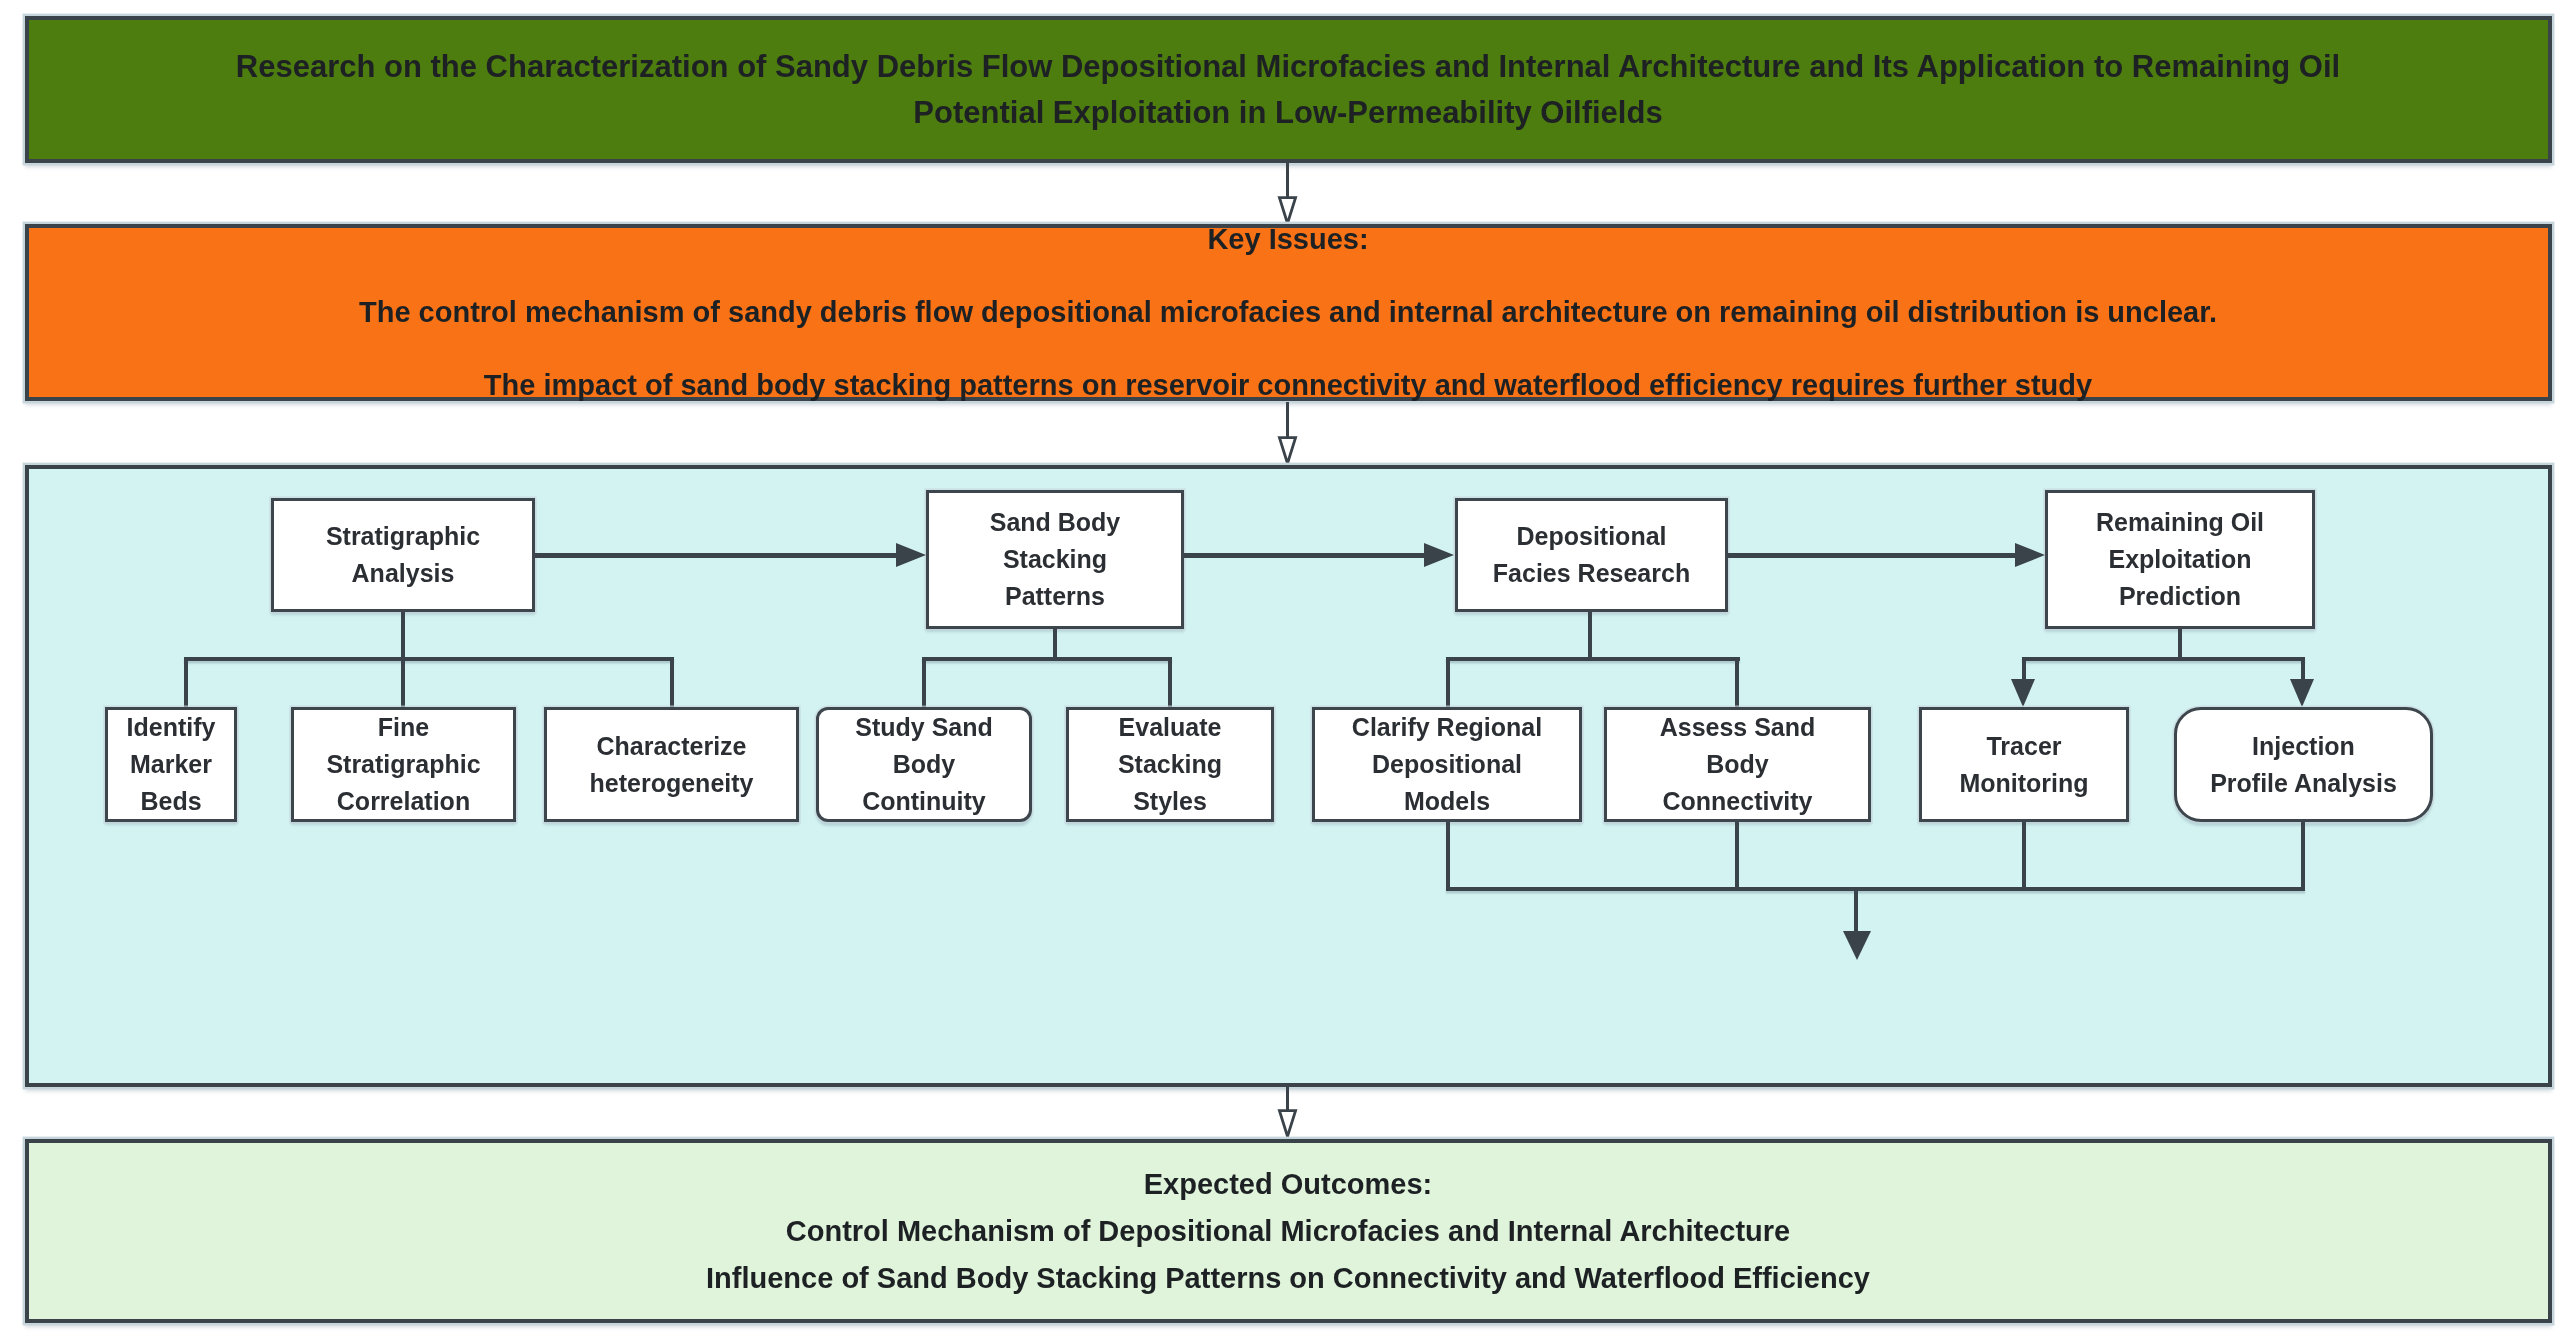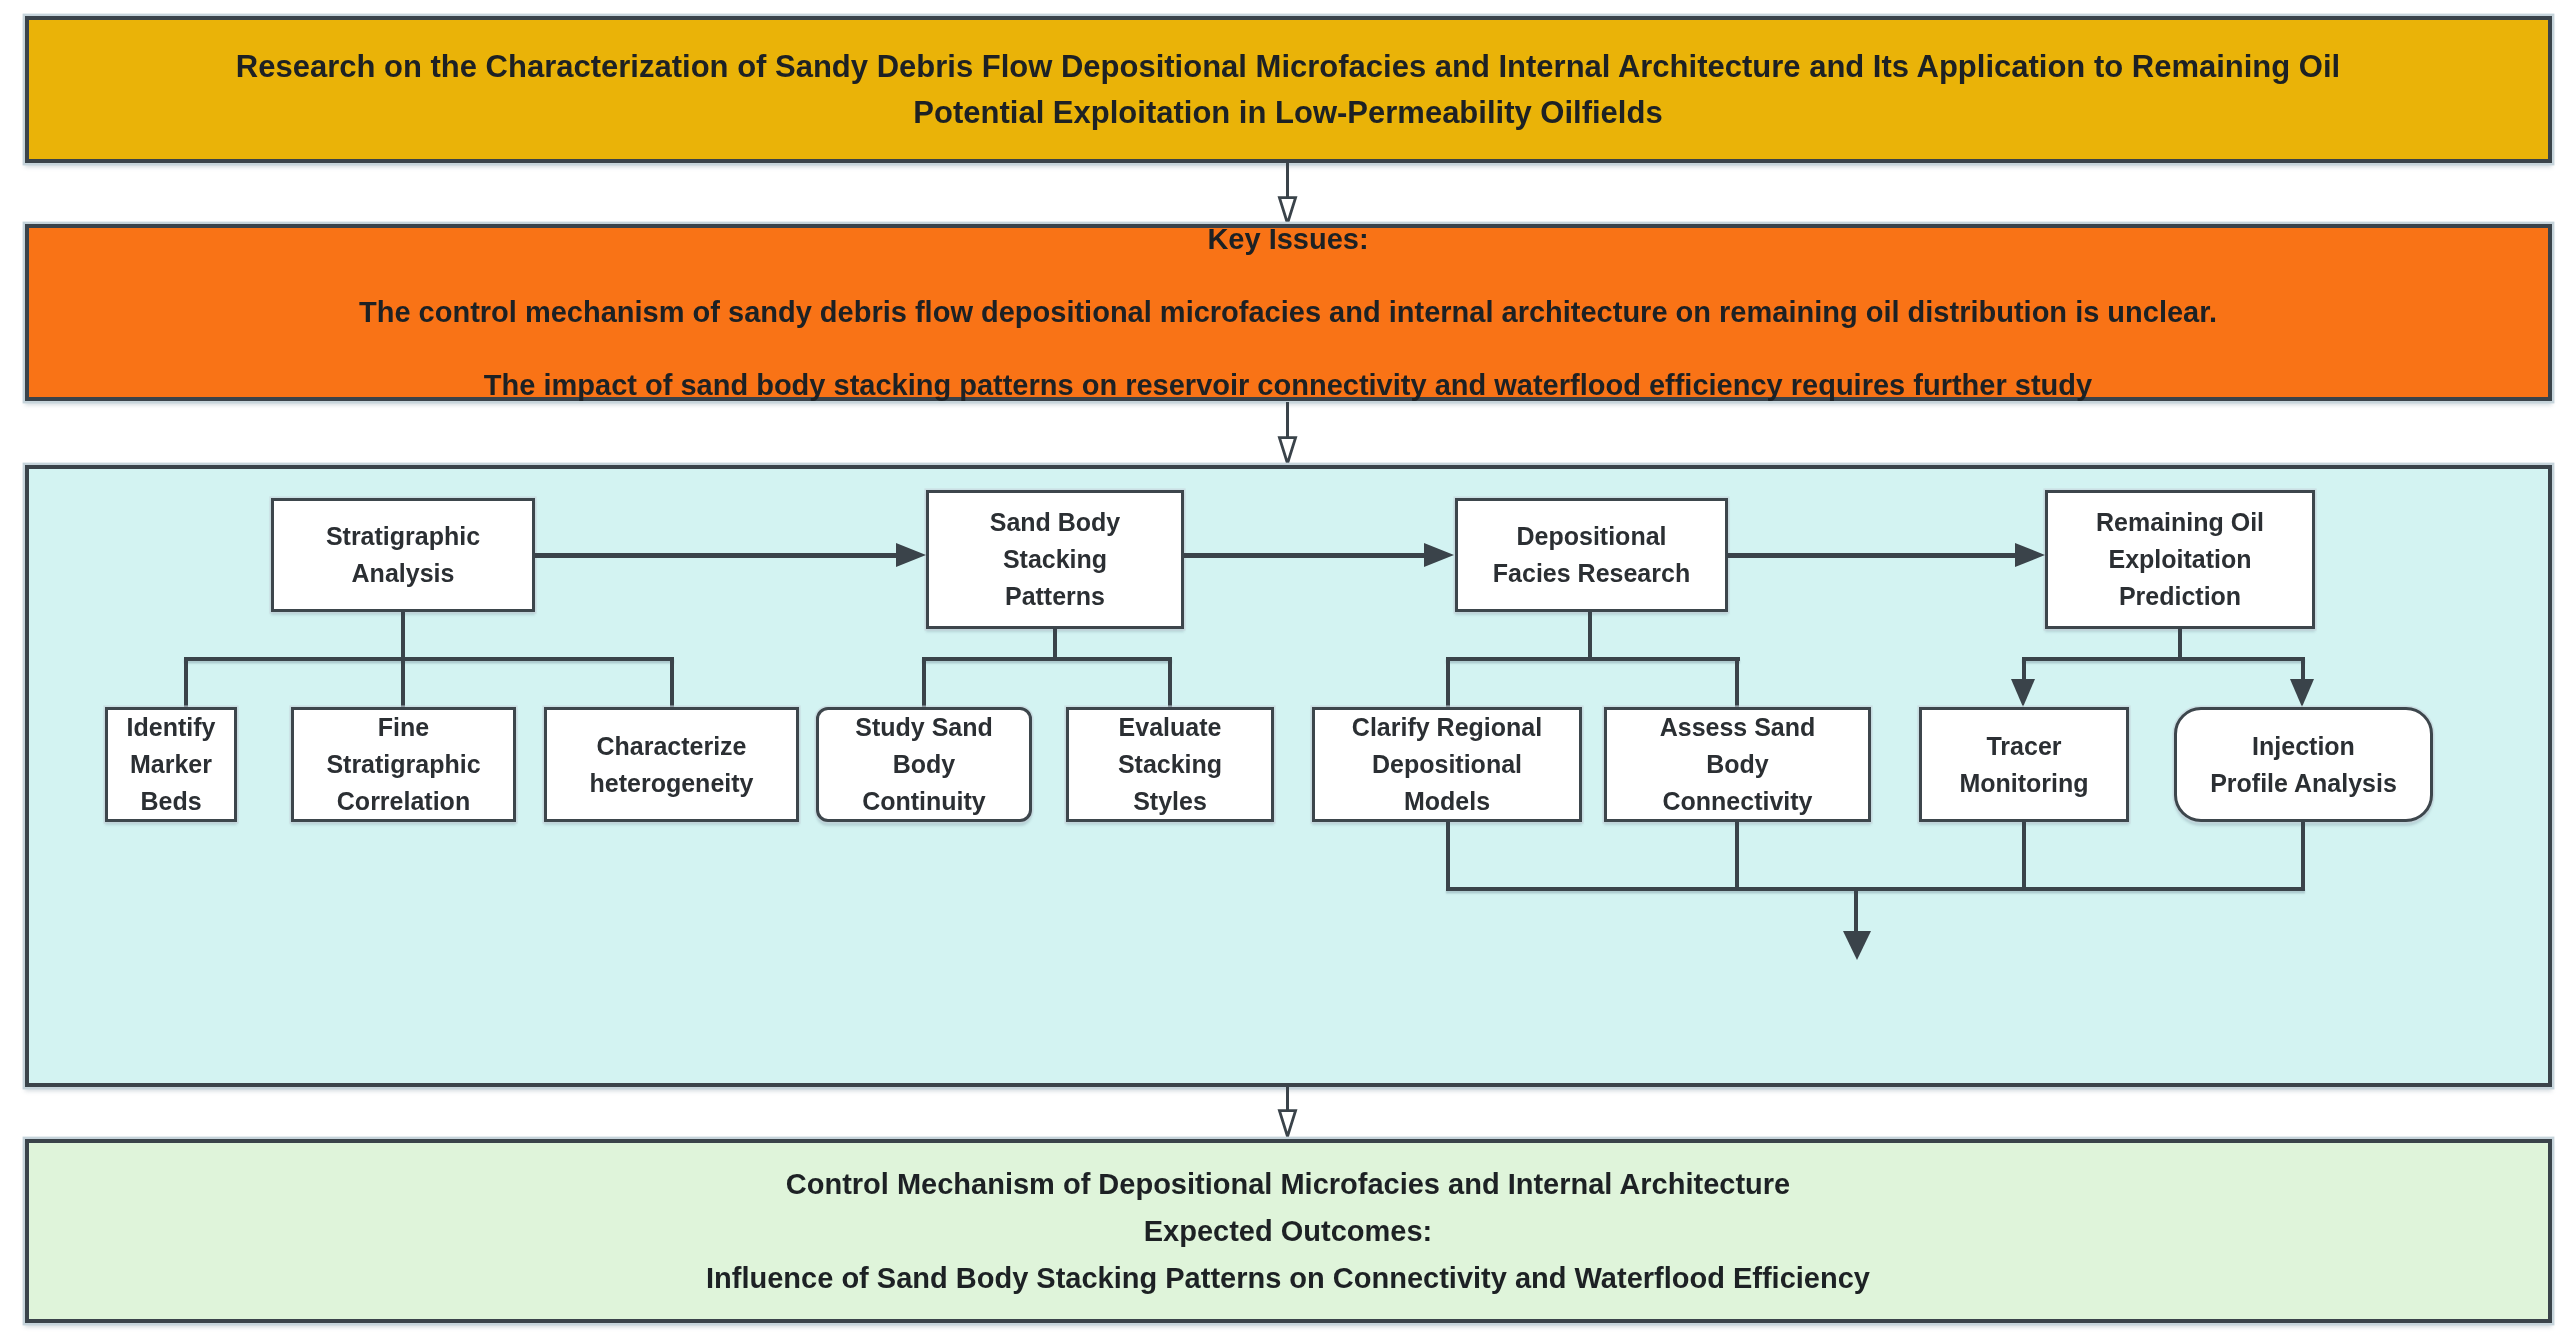--- a/index.html
+++ b/index.html
@@ -7,21 +7,21 @@
     position:relative; width:2576px; height:1336px;
     font-family:"Liberation Sans", sans-serif;
     background:#ffffff; overflow:hidden;
   }
   .panel{
     position:absolute; left:24.5px; width:2527px; box-sizing:border-box;
     border:4.1px solid #3a434a;
     box-shadow:0 0 0 2.4px #c6d4db, 0 4.9px 4.1px rgba(100,125,140,.28);
     display:flex; flex-direction:column; align-items:center; justify-content:center;
   }
-  .panel-title{ top:16.3px;   height:147px; background:#eab308; }
+  .panel-title{ top:16.3px;   height:147px; background:#4d7c0f; }
   .panel-key{   top:224px;  height:177px; background:#f97316;gap:26px; }
   .panel-flow{  top:465px;  height:622px; background:#d3f3f2; }
   .panel-out{   top:1139px; height:184px; background:#dff4da; }
 
   .big-text{
     text-align:center; font-weight:bold; color:#1d2124;
     font-size:31px; line-height:46px; white-space:pre-line; padding:0 33px;
   }
   .issue-line{
     text-align:center; font-weight:bold; color:#1d2124;
@@ -154,19 +154,19 @@
   <div class="line" style="left:1854px; top:887px; width:4.1px; height:46px;"></div>
   <div class="head-down" style="left:1843px; top:931px; border-left-width:14px; border-right-width:14px; border-top-width:29px;"></div>
 
 
   <div class="line" style="left:1286px; top:1087px; width:3.3px; height:24px;"></div>
   <svg class="hollow-down" style="left:1277px; top:1109px;" width="21" height="29" viewBox="0 0 26 36">
     <path d="M3,2 L23,2 L13,34 Z" fill="#ffffff" stroke="#3a434a" stroke-width="3.5"></path>
   </svg>
 
   <div class="panel panel-out">
+    <div class="issue-line">Expected Outcomes:</div>
     <div class="issue-line">Control Mechanism of Depositional Microfacies and Internal Architecture</div>
-    <div class="issue-line">Expected Outcomes:</div>
     <div class="issue-line">Influence of Sand Body Stacking Patterns on Connectivity and Waterflood Efficiency</div>
   </div>
 
 </div>
 
 
 </body></html>

